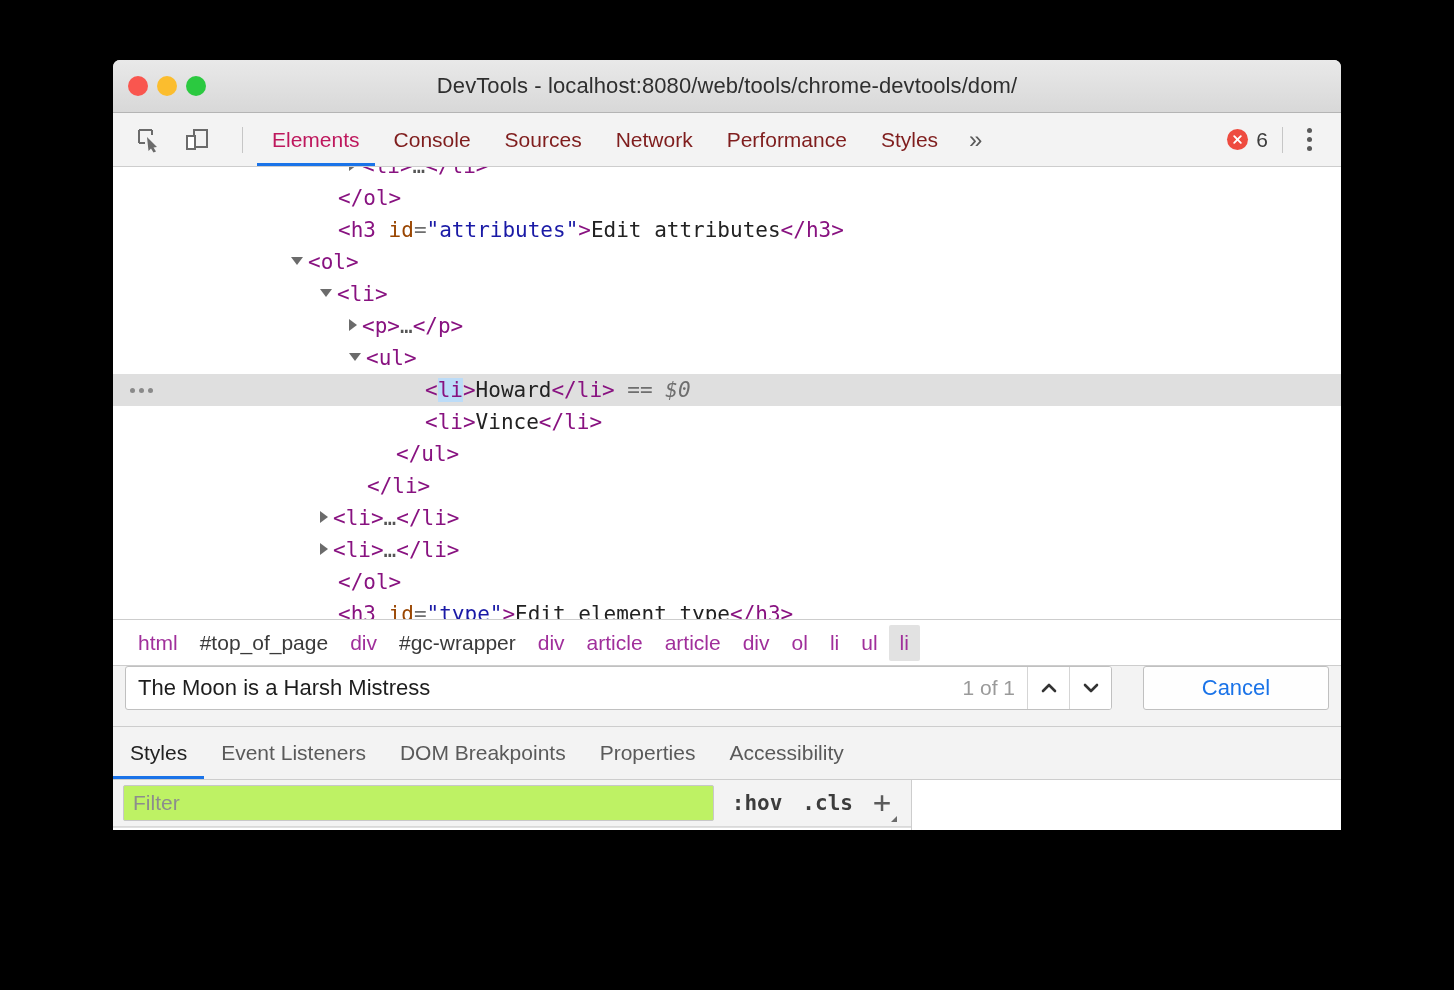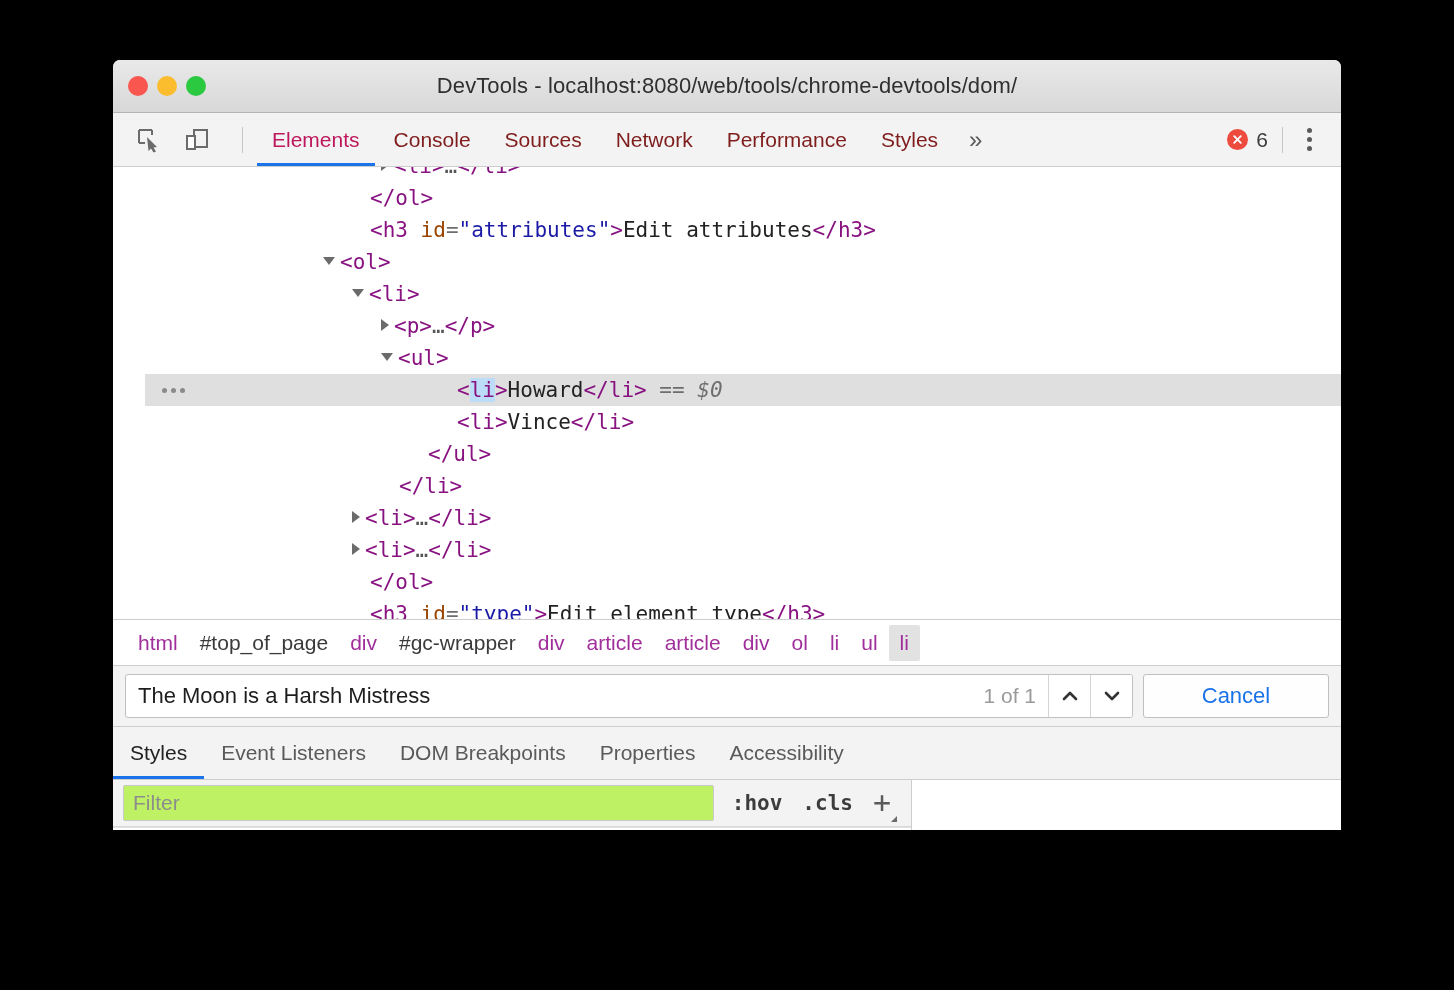--- a/index.html
+++ b/index.html
@@ -171,21 +171,20 @@
 
   
   .dom-tree {
     position: relative;
     height: 452px;
     background: #ffffff;
     overflow: hidden;
     font-family: "DejaVu Sans Mono", monospace;
     font-size: 21px;
     line-height: 32px;
-    margin-left: 32px;
   }
   .dom-row {
     position: relative;
     height: 32px;
     white-space: pre;
     color: #222222;
     display: flex;
     align-items: center;
   }
   .dom-row.selected {
@@ -260,23 +259,22 @@
   .crumb.active {
     background: #e2e2e2;
     color: #a02f9b;
   }
 
   
   .searchbar {
     height: 60px;
     background: #f3f3f3;
     display: flex;
-    align-items: center;
     padding: 0 12px;
-    gap: 10px;
+    gap: 31px;
     border-bottom: 1px solid #cdcdcd;
   }
   .search-field {
     flex: 1;
     height: 42px;
     background: #ffffff;
     border: 1px solid #c0c0c0;
     border-radius: 3px;
     display: flex;
     align-items: center;

